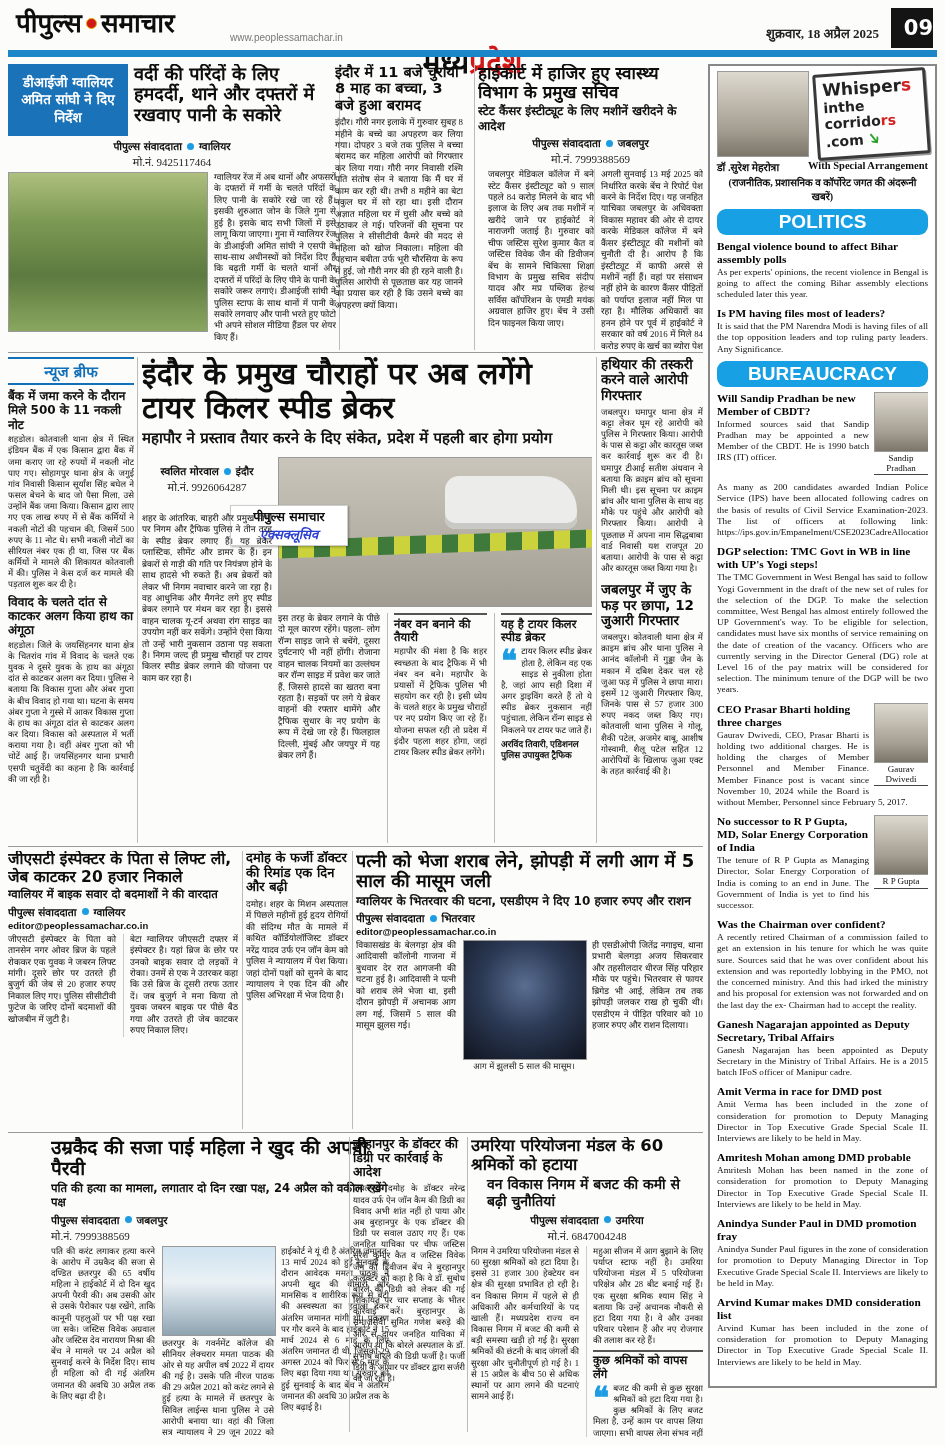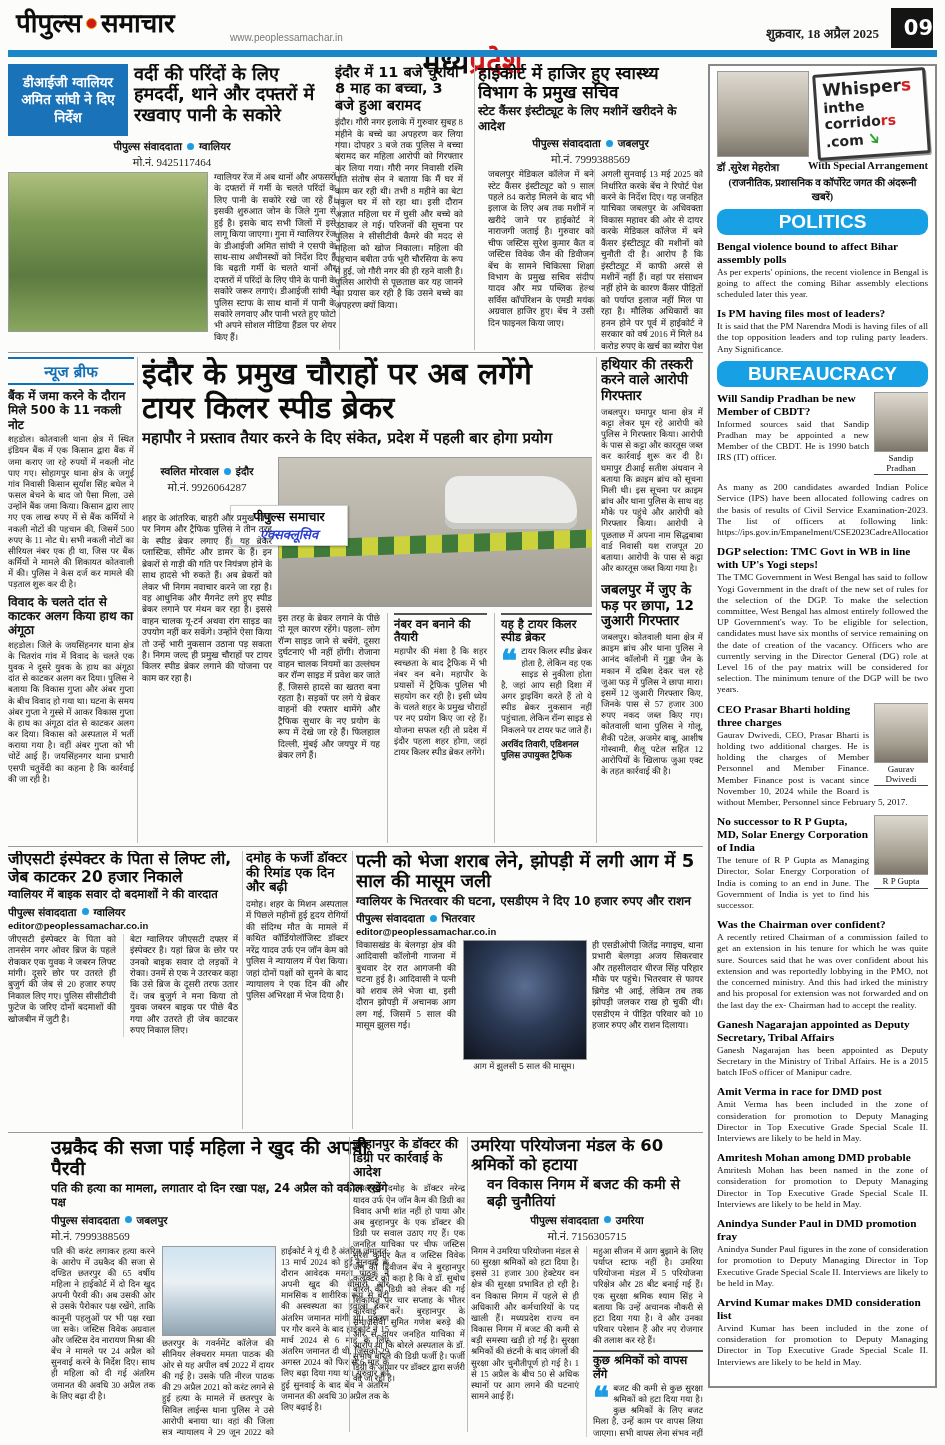--- a/index.html
+++ b/index.html
@@ -274,21 +274,21 @@
   <div class="vline" style="left:467px;top:1137px;height:295px;"></div>
 
   <section class="art" style="left:471px;top:1137px;width:232px;height:300px;">
     <h2 class="hl" style="font-size:16.5px;">उमरिया परियोजना मंडल के 60 श्रमिकों को हटाया</h2>
     <div class="sub" style="font-size:14px;margin-left:16px;">वन विकास निगम में बजट की कमी से बढ़ी चुनौतियां</div>
     <div class="byline">
       <span>पीपुल्स संवाददाता</span>
       <span class="bdot"></span>
       <span>उमरिया</span>
     </div>
-    <div class="phone">मो.नं. 7156305715</div>
+    <div class="phone">मो.नं. 6847004248</div>
     <div style="display:flex;gap:7px;">
       <p class="bt col" style="width:108px;font-size:8.6px;">निगम ने उमरिया परियोजना मंडल से 60 सुरक्षा श्रमिकों को हटा दिया है। इससे 31 हजार 300 हेक्टेयर वन क्षेत्र की सुरक्षा प्रभावित हो रही है। वन विकास निगम में पहले से ही अधिकारी और कर्मचारियों के पद खाली हैं। मध्यप्रदेश राज्य वन विकास निगम में बजट की कमी से बड़ी समस्या खड़ी हो गई है। सुरक्षा श्रमिकों की छंटनी के बाद जंगलों की सुरक्षा और चुनौतीपूर्ण हो गई है। 1 से 15 अप्रैल के बीच 50 से अधिक स्थानों पर आग लगने की घटनाएं सामने आई हैं।</p>
       <div class="col" style="flex:1;border-left:1px solid #ccc;padding-left:6px;">
         <p class="bt" style="font-size:8.6px;">महुआ सीजन में आग बुझाने के लिए पर्याप्त स्टाफ नहीं है। उमरिया परियोजना मंडल में 5 परियोजना परिक्षेत्र और 28 बीट बनाई गई हैं। एक सुरक्षा श्रमिक श्याम सिंह ने बताया कि उन्हें अचानक नौकरी से हटा दिया गया है। वे और उनका परिवार परेशान हैं और नए रोजगार की तलाश कर रहे हैं।</p>
         <div style="margin-top:4px;border-top:2px solid #555;padding-top:2px;">
           <h4 style="font:bold 11.5px/1.15 'DejaVu Sans',sans-serif;margin:0 0 2px;">कुछ श्रमिकों को वापस लेंगे</h4>
           <span class="qmark">❝</span>
           <p class="bt" style="font-size:8.6px;">बजट की कमी से कुछ सुरक्षा श्रमिकों को हटा दिया गया है। कुछ श्रमिकों के लिए बजट मिला है, उन्हें काम पर वापस लिया जाएगा। सभी वापस लेना संभव नहीं है।</p>
           <div class="attr">अमित पटौदी, संभागीय प्रबंधक, उमरिया</div>
         </div>

